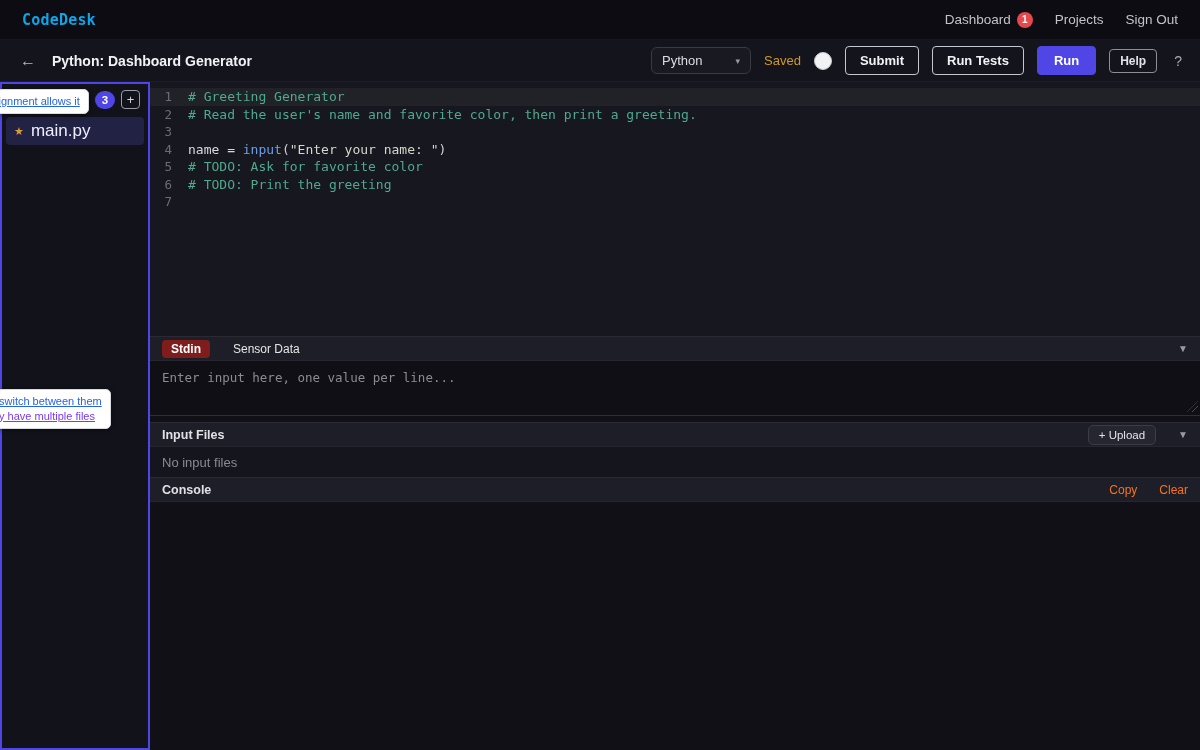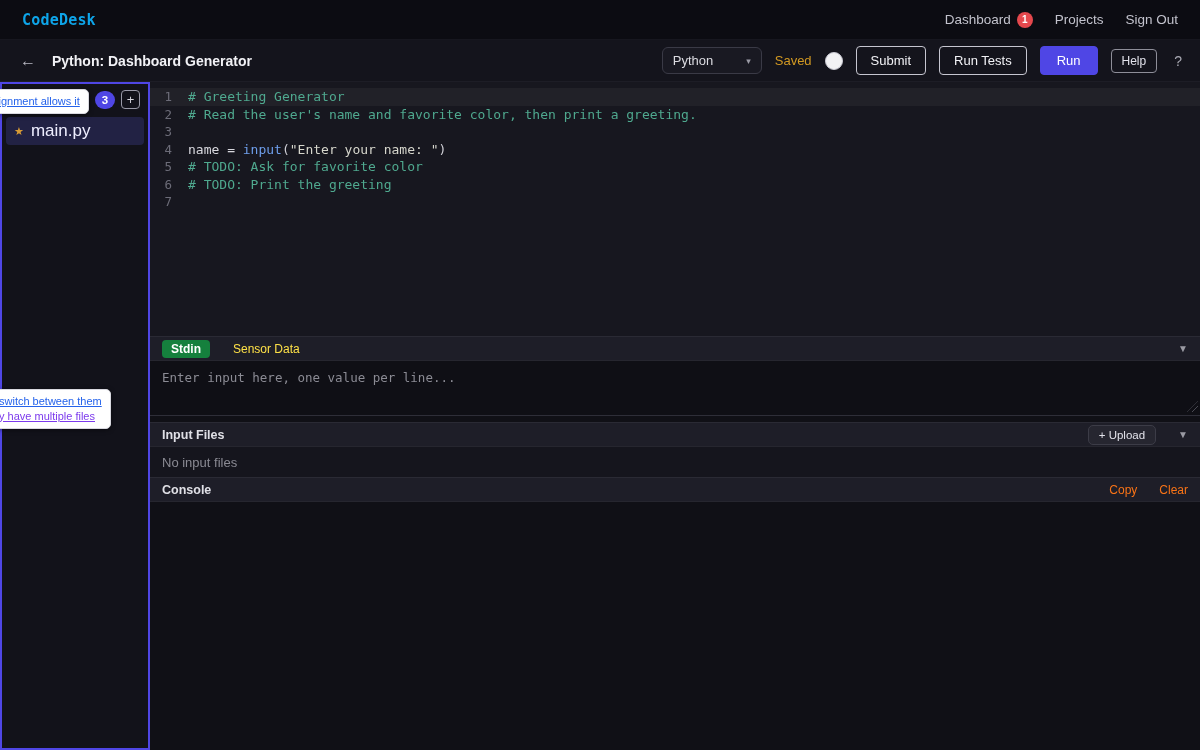--- a/index.html
+++ b/index.html
@@ -37,21 +37,21 @@
     padding:5px 10px; font-size:13px; color:#dcdce2; display:flex; align-items:center;
     justify-content:space-between; cursor:pointer;
   }
   .lang-select .chev { color:#9a9aa5; font-size:9px; }
   .saved { font-size:13px; color:#d29922; }
   .theme-toggle {
     width:18px; height:18px; border-radius:50%; background:#f2f2f4; border:1px solid #c9c9d2; cursor:pointer;
   }
   .btn {
     background:transparent; border:1px solid #c6c6d0; color:#f2f2f6; font-size:13px;
-    font-weight:400; border-radius:4px; padding:6px 14px; cursor:pointer; font-family:inherit;
+    font-weight:700; border-radius:4px; padding:6px 14px; cursor:pointer; font-family:inherit;
   }
   .btn-primary { background:#4f46e5; border:1px solid #4f46e5; color:#fff; padding:6px 16px; }
   .btn-small { padding:4px 10px; font-size:12px; border:1px solid #8e8e99; color:#e2e2ea; }
   .qmark { color:#a9a9b3; font-size:14px; padding:0 4px; cursor:pointer; }
 
   
   .content { display:flex; height:668px; }
 
   
   .sidebar {
@@ -101,22 +101,22 @@
   .tk-punct { color:#cfcfd6; }
   .tk-string { color:#d6d6cc; }
 
   
   .panel-header {
     height:25px; background:#1e1e28; display:flex; align-items:center;
     padding:0 12px; border-top:1px solid #2a2a34; border-bottom:1px solid #26262f;
     flex-shrink:0;
   }
   .stdin-tabs { display:flex; align-items:center; gap:14px; }
-  .tab { font-size:12px; color:#fde047; cursor:pointer; padding:2px 9px; border-radius:4px; }
-  .tab.active { background:#15803d; color:#ffffff; font-weight:bold; }
+  .tab { font-size:12px; color:#e5e5e5; cursor:pointer; padding:2px 9px; border-radius:4px; }
+  .tab.active { background:#7f1d1d; color:#ffffff; font-weight:bold; }
   .collapse-icon { margin-left:auto; color:#9a9aa3; font-size:10px; cursor:pointer; }
   .stdin-wrap { position:relative; flex-shrink:0; }
   .stdin-input {
     display:block; width:100%; height:55px; background:#0f0f15; border:none;
     border-bottom:1px solid #2e2e38; padding:9px 12px; color:#cfcfd6;
     font-family:"DejaVu Sans Mono","Liberation Mono",monospace; font-size:12.5px; resize:none; outline:none;
   }
   .stdin-input::placeholder { color:#8b8b94; }
   .resize-corner {
     position:absolute; right:2px; bottom:4px; width:11px; height:11px; pointer-events:none;

